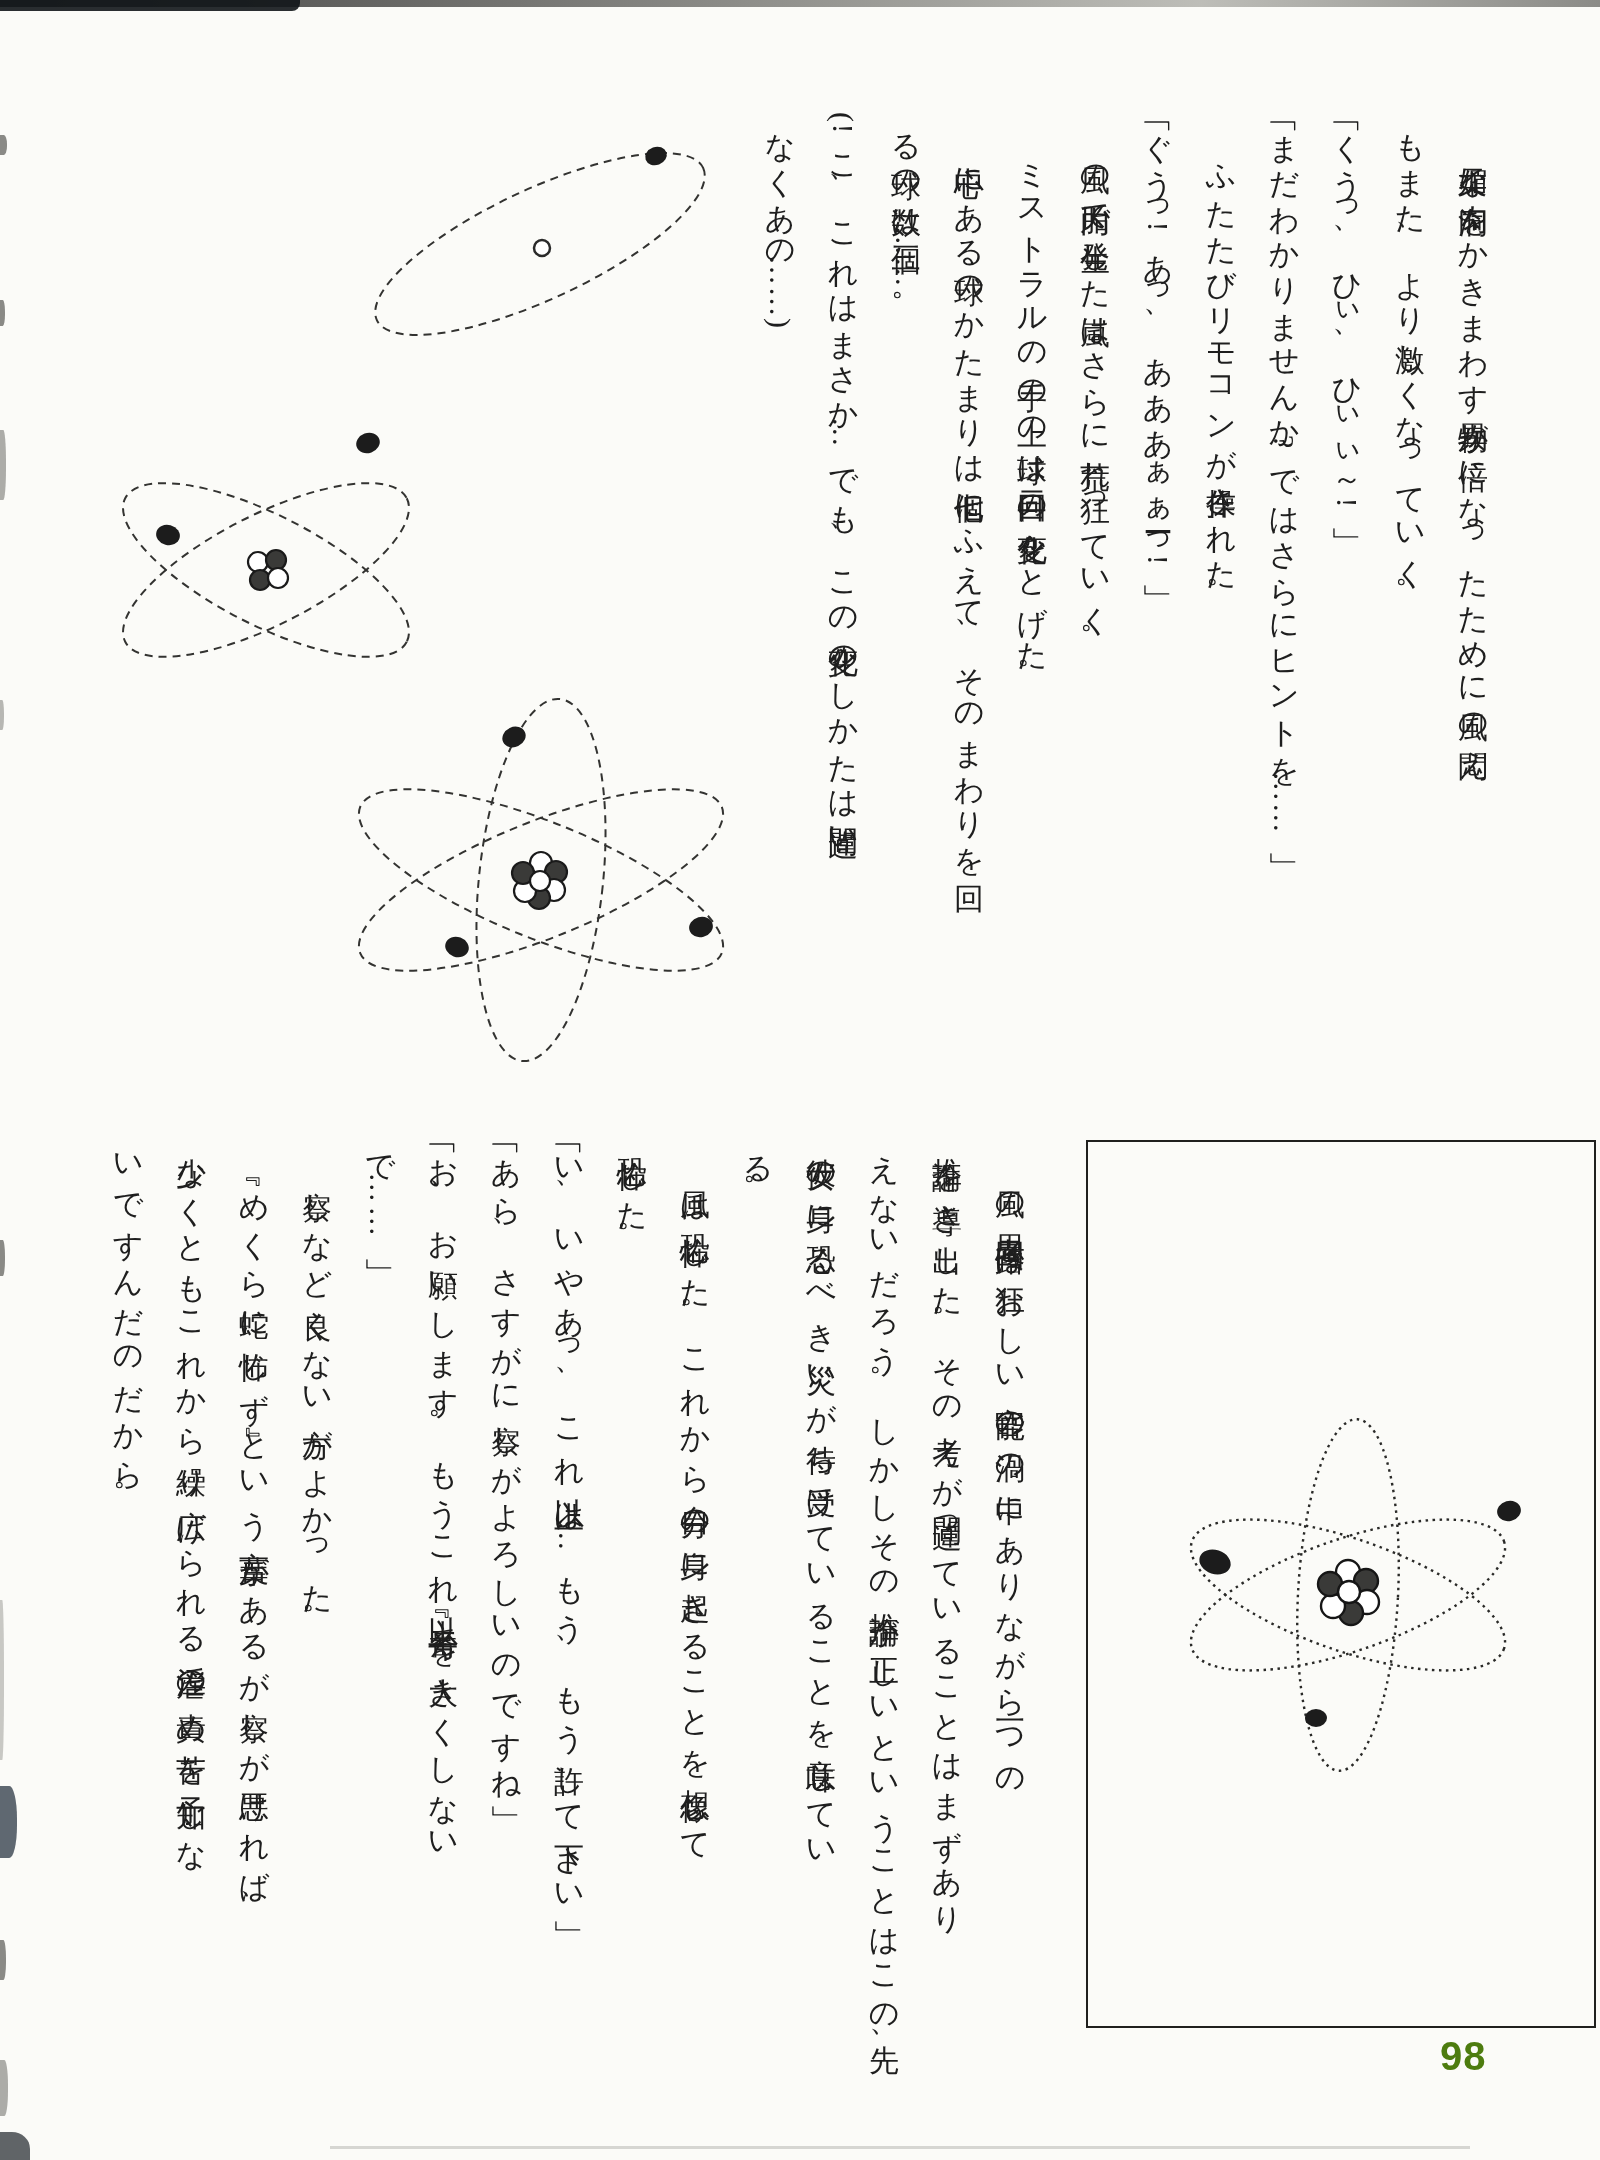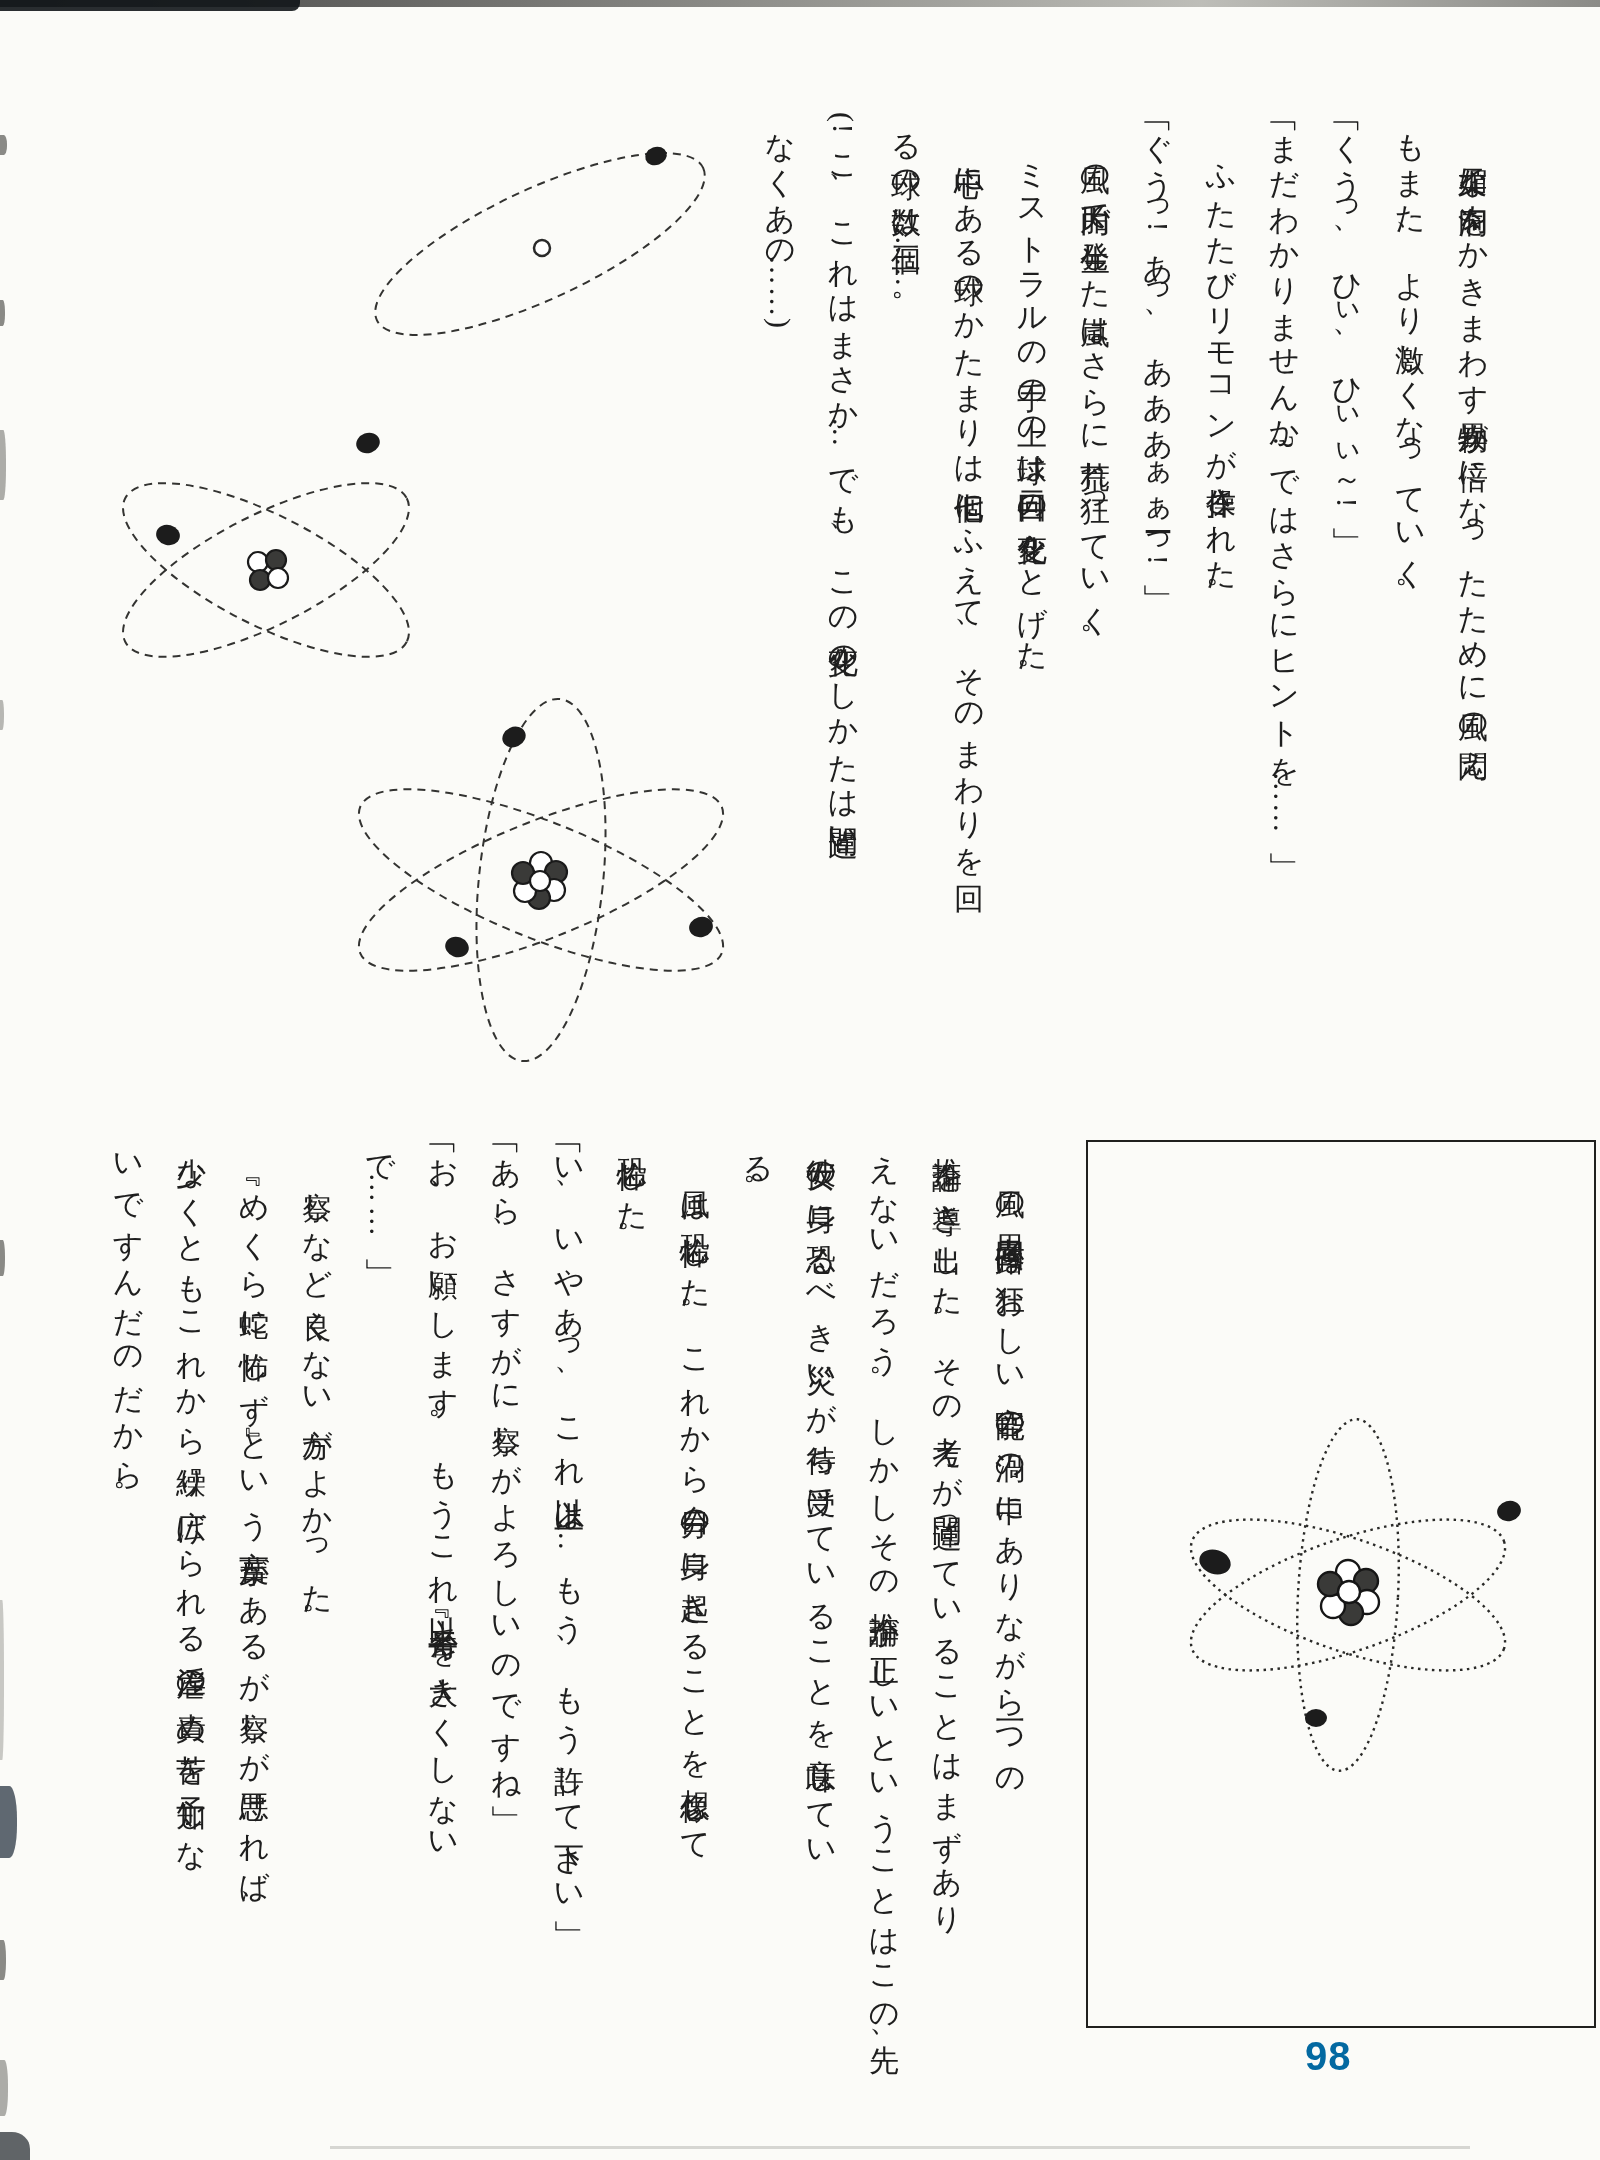--- a/index.html
+++ b/index.html
@@ -24,23 +24,23 @@
   #top-text{top:112px;right:95px;height:905px;letter-spacing:1.5px;}
   #bottom-text{top:1134px;right:558px;height:1000px;letter-spacing:4px;}
   .atom{position:absolute;}
   #frame-box{
     position:absolute;
     left:1086px;top:1140px;width:510px;height:888px;
     border:2px solid #20201e;
     box-sizing:border-box;
   }
   #page-number{
-    position:absolute;left:1305px;top:2034px;
+    position:absolute;left:1440px;top:2034px;
     font-family:"Liberation Sans","DejaVu Sans",sans-serif;
-    font-weight:bold;font-size:40px;letter-spacing:1px;color:#0369a1;
+    font-weight:bold;font-size:40px;letter-spacing:1px;color:#4d7c0f;
   }
   .artifact{position:absolute;pointer-events:none;}
   #edge-top{left:0;top:0;width:1600px;height:7px;opacity:.8;
     background:linear-gradient(90deg,#0f0f0f,#3d3d3b 22%,#84847f 55%,#aeaea8 75%,#6f6f6b);}
   #edge-top-left{left:0;top:0;width:300px;height:11px;background:#12161a;opacity:.9;border-radius:0 0 8px 0;}
   .speck{background:#8a8a86;border-radius:0 45% 45% 0;}
   #blob-left{left:0;top:1786px;width:17px;height:72px;background:#566069;border-radius:0 45% 45% 0;opacity:.95;}
   #corner-bl{left:0;top:2132px;width:30px;height:28px;background:#3a3e42;opacity:.8;border-radius:0 60% 0 0;}
   #bottom-line{left:330px;top:2146px;width:1140px;height:3px;background:#b8b8b2;opacity:.55;}
 </style>

